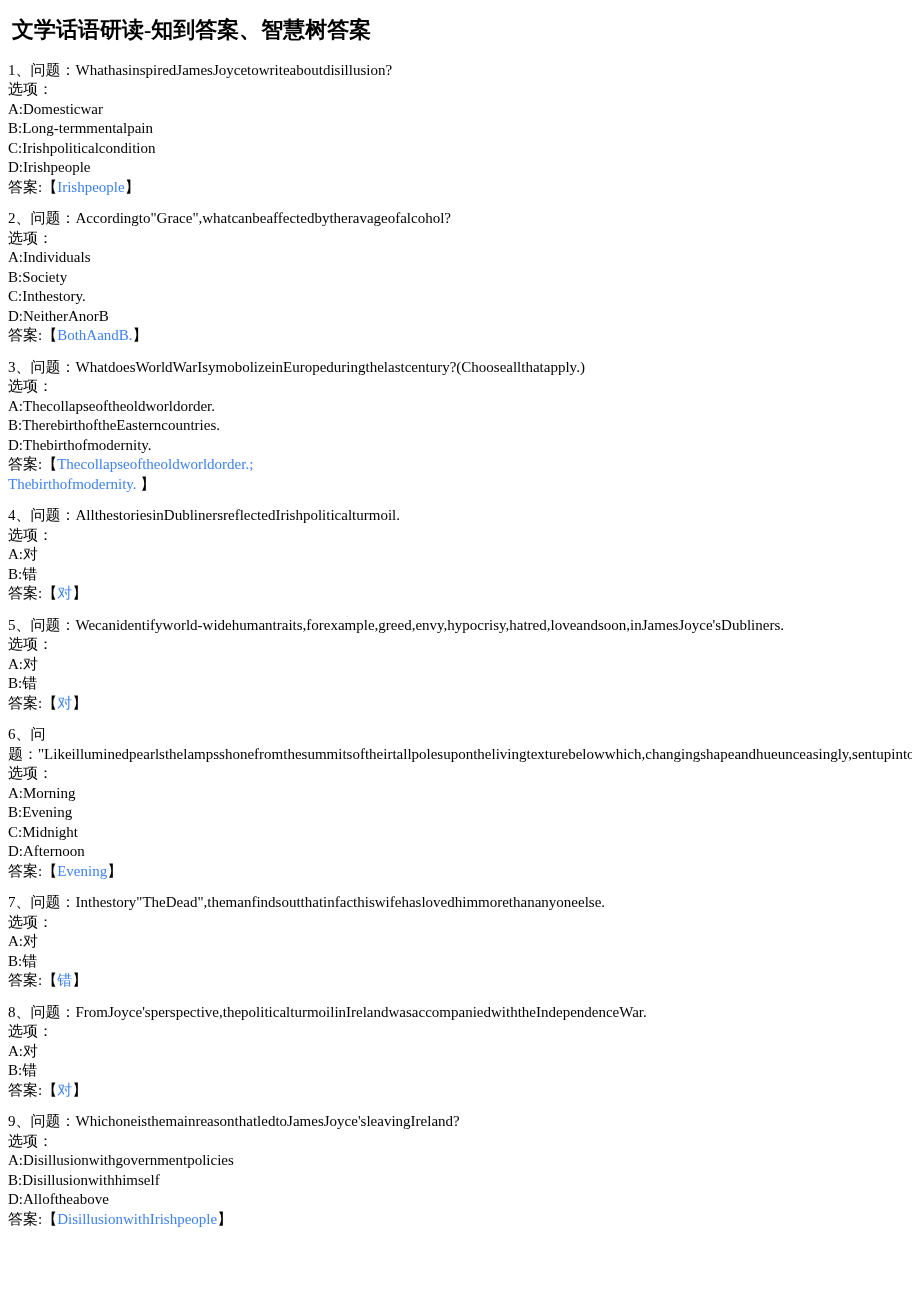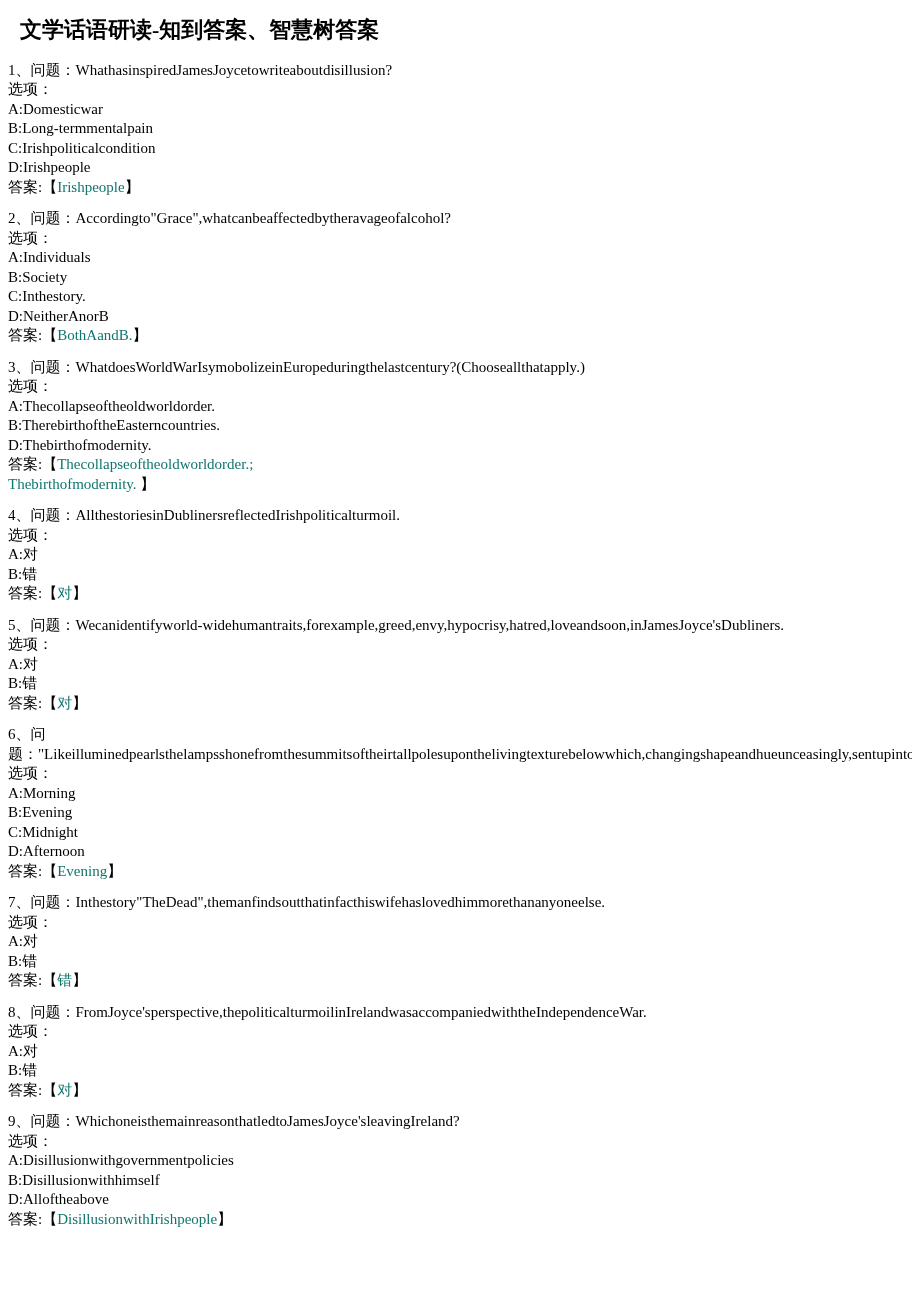--- a/index.html
+++ b/index.html
@@ -5,35 +5,35 @@
     body {
       font-family: SimSun, "宋体", serif;
       font-size: 15px;
       margin: 8px;
       line-height: 1.3;
       color: #000;
     }
     h1 {
       font-size: 22px;
       font-weight: bold;
-      margin: 8px 0 16px 12px;
+      margin: 8px 0 16px 4px;
     }
     h2 {
       font-size: 19px;
       font-weight: bold;
       margin: 20px 0 16px 0;
     }
     .qblock {
       margin-bottom: 12px;
     }
     .line {
       white-space: nowrap;
     }
     .answer-red {
-      color: #0f766e;
+      color: #3b82f6;
     }
   </style>
 </head>
 <body>
 
 <h1>文学话语研读-知到答案、智慧树答案</h1>
 
 <div id="content">
     <div class="qblock">
       <div class="line"><span>1</span><span>、</span><span>问题：</span><span>WhathasinspiredJamesJoycetowriteaboutdisillusion?</span></div>

